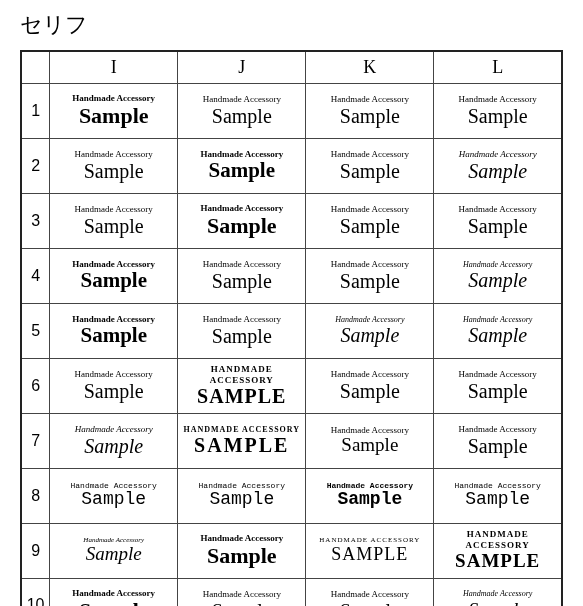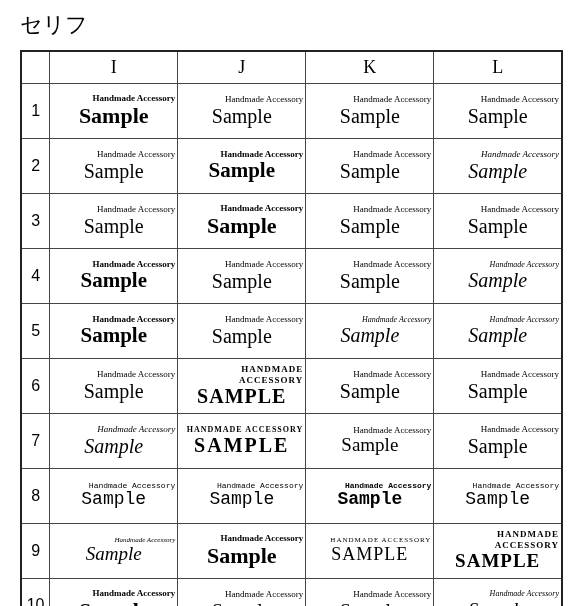--- a/index.html
+++ b/index.html
@@ -48,21 +48,20 @@
 
     .font-table tbody td {
       width: 125px;
       height: 55px;
     }
 
     .cell-top {
       font-size: 9px;
       line-height: 1.2;
       display: block;
-      text-align: right;
     }
     .cell-bottom {
       font-size: 20px;
       line-height: 1.1;
       display: block;
     }
 
     
     .r1c1 .cell-top { font-weight: bold; font-family: 'Times New Roman', serif; }
     .r1c1 .cell-bottom { font-weight: bold; font-family: 'Times New Roman', serif; font-size: 22px; }

